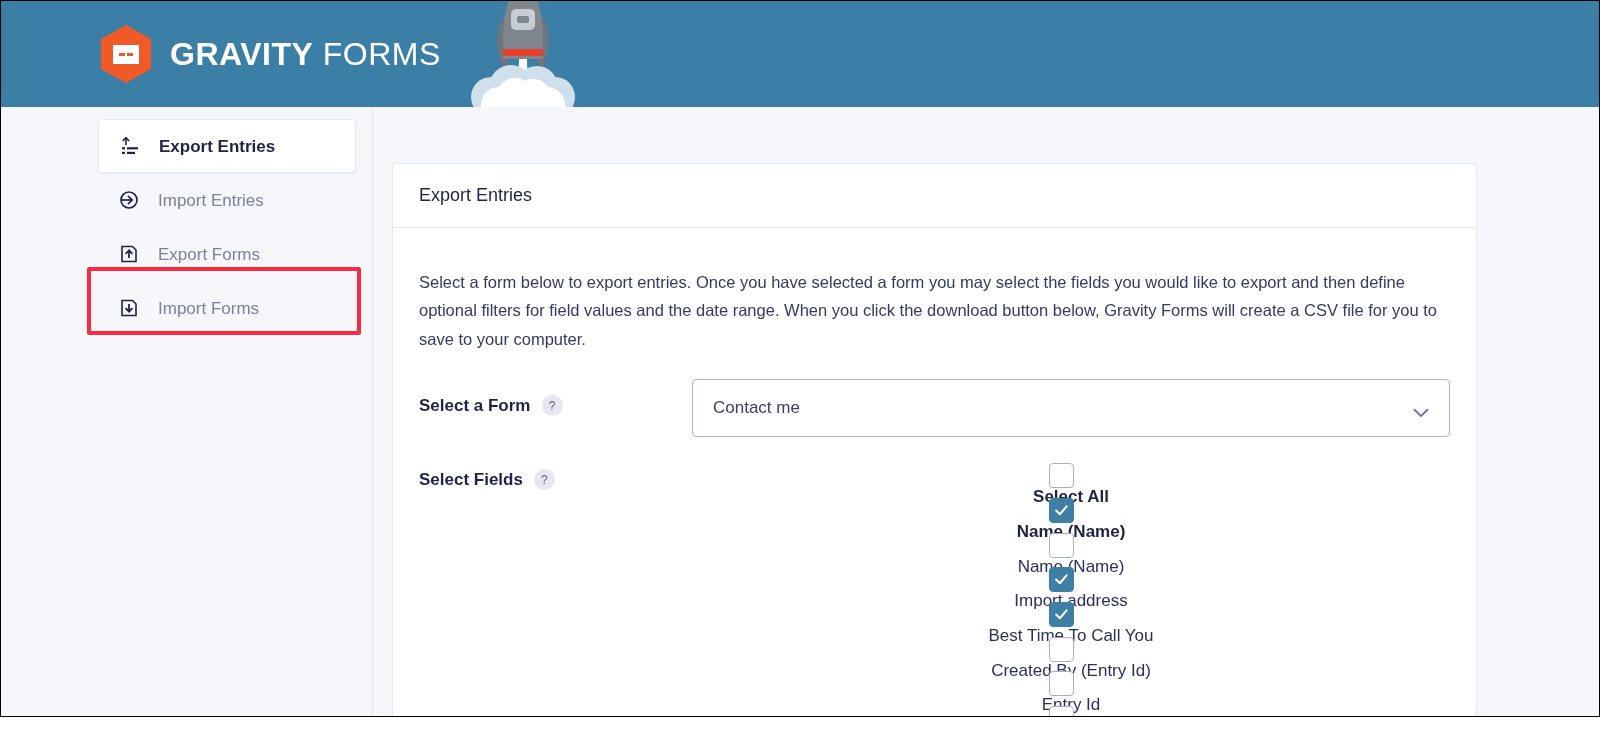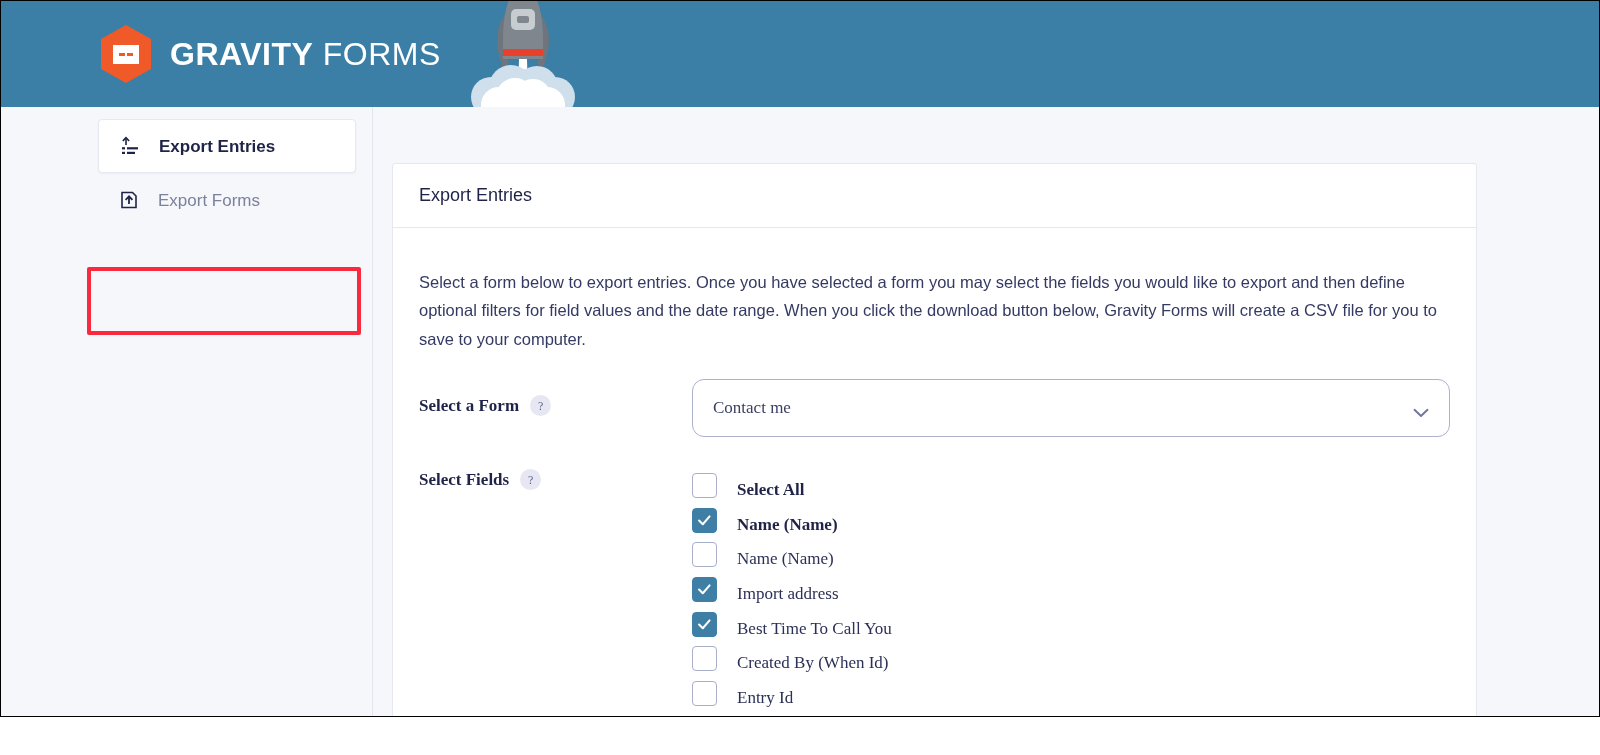--- a/index.html
+++ b/index.html
@@ -152,21 +152,20 @@
     color: #343a63;
     max-width: 1048px;
     margin: 12px 0 20px 0;
   }
 
   
   .row {
     display: flex;
     align-items: flex-start;
     margin-top: 26px;
-    font-family: Liberation Serif, serif;
   }
   .row-label {
     width: 273px;
     flex: 0 0 273px;
     font-size: 17px;
     font-weight: bold;
     color: #1f2347;
     display: flex;
     align-items: center;
     gap: 11px;
@@ -186,21 +185,21 @@
     align-items: center;
     justify-content: center;
     line-height: 1;
   }
   .row-control { flex: 1 1 auto; }
 
   .select {
     position: relative;
     height: 58px;
     border: 1px solid #adb2cd;
-    border-radius: 12px;
+    border-radius: 4px;
     background: #ffffff;
     display: flex;
     align-items: center;
     padding: 0 20px;
     box-sizing: border-box;
     font-size: 17px;
     color: #3a3f63;
   }
   .chevron {
     position: absolute;
@@ -208,22 +207,23 @@
     top: 50%;
     transform: translateY(-50%);
     width: 16px;
     height: 10px;
   }
 
   
   .field-list { display: block; }
   .field-item {
     display: flex;
-    align-items: flex-end;
+    align-items: center;
     height: 34.7px;
+    flex-direction: column;
   }
   .cb {
     width: 25px;
     height: 25px;
     flex: 0 0 25px;
     border-radius: 4px;
     border: 1px solid #a9aecb;
     background: #ffffff;
     box-sizing: border-box;
     margin-right: 20px;
@@ -308,32 +308,52 @@
               <path d="M4.4 5.4 L7 2.6 L9.6 5.4" stroke="#1f2347" stroke-width="1.6" fill="none" stroke-linecap="square"></path>
               <rect x="3" y="12.2" width="3" height="2.2" fill="#1f2347"></rect>
               <rect x="8" y="12.2" width="11" height="2.2" fill="#1f2347"></rect>
               <rect x="3" y="16.8" width="3" height="2.2" fill="#1f2347"></rect>
               <rect x="8" y="16.8" width="8" height="2.2" fill="#1f2347"></rect>
             </svg>
           </span>
           <span class="nav-label">Export Entries</span>
         </div>
 
+        <div class="nav-item">
+          <span class="nav-icon">
+            <svg viewBox="0 0 22 22" width="22" height="22">
+              <circle cx="11" cy="11" r="8" stroke="#1f2347" stroke-width="1.7" fill="none"></circle>
+              <path d="M4 11 L14 11" stroke="#1f2347" stroke-width="1.7" fill="none"></path>
+              <path d="M10.5 7.5 L14.2 11 L10.5 14.5" stroke="#1f2347" stroke-width="1.7" fill="none" stroke-linecap="square"></path>
+            </svg>
+          </span>
+          <span class="nav-label">Import Entries</span>
+        </div>
 
         <div class="nav-item">
           <span class="nav-icon">
             <svg viewBox="0 0 22 22" width="22" height="22">
               <path d="M4 3.5 L14.5 3.5 L18 7 L18 18.5 L4 18.5 Z" stroke="#1f2347" stroke-width="1.6" fill="none"></path>
               <path d="M11 15 L11 8" stroke="#1f2347" stroke-width="1.8" fill="none"></path>
               <path d="M8.2 10.3 L11 7.3 L13.8 10.3" stroke="#1f2347" stroke-width="1.8" fill="none" stroke-linecap="square"></path>
             </svg>
           </span>
           <span class="nav-label">Export Forms</span>
         </div>
 
+        <div class="nav-item">
+          <span class="nav-icon">
+            <svg viewBox="0 0 22 22" width="22" height="22">
+              <path d="M4 3.5 L14.5 3.5 L18 7 L18 18.5 L4 18.5 Z" stroke="#1f2347" stroke-width="1.6" fill="none"></path>
+              <path d="M11 7 L11 14" stroke="#1f2347" stroke-width="1.8" fill="none"></path>
+              <path d="M8.2 11.7 L11 14.7 L13.8 11.7" stroke="#1f2347" stroke-width="1.8" fill="none" stroke-linecap="square"></path>
+            </svg>
+          </span>
+          <span class="nav-label">Import Forms</span>
+        </div>
 
       </div>
       <div class="annotation"></div>
     </div>
 
     <div class="panel">
 
       <div class="panel-head">
         <span class="panel-title">Export Entries</span>
       </div>
@@ -406,21 +426,21 @@
                       <path d="M4.5 12.5 L10 18 L20 6.5" stroke="#ffffff" stroke-width="3" fill="none" stroke-linecap="round" stroke-linejoin="round"></path>
                     </svg>
                 </span>
                 <span class="field-label">Best Time To Call You</span>
               </div>
 
               <div class="field-item">
                 <span class="cb">
                   
                 </span>
-                <span class="field-label">Created By (When Id)</span>
+                <span class="field-label">Created By (Entry Id)</span>
               </div>
 
               <div class="field-item">
                 <span class="cb">
                   
                 </span>
                 <span class="field-label">Entry Id</span>
               </div>
 
               <div class="field-item">

